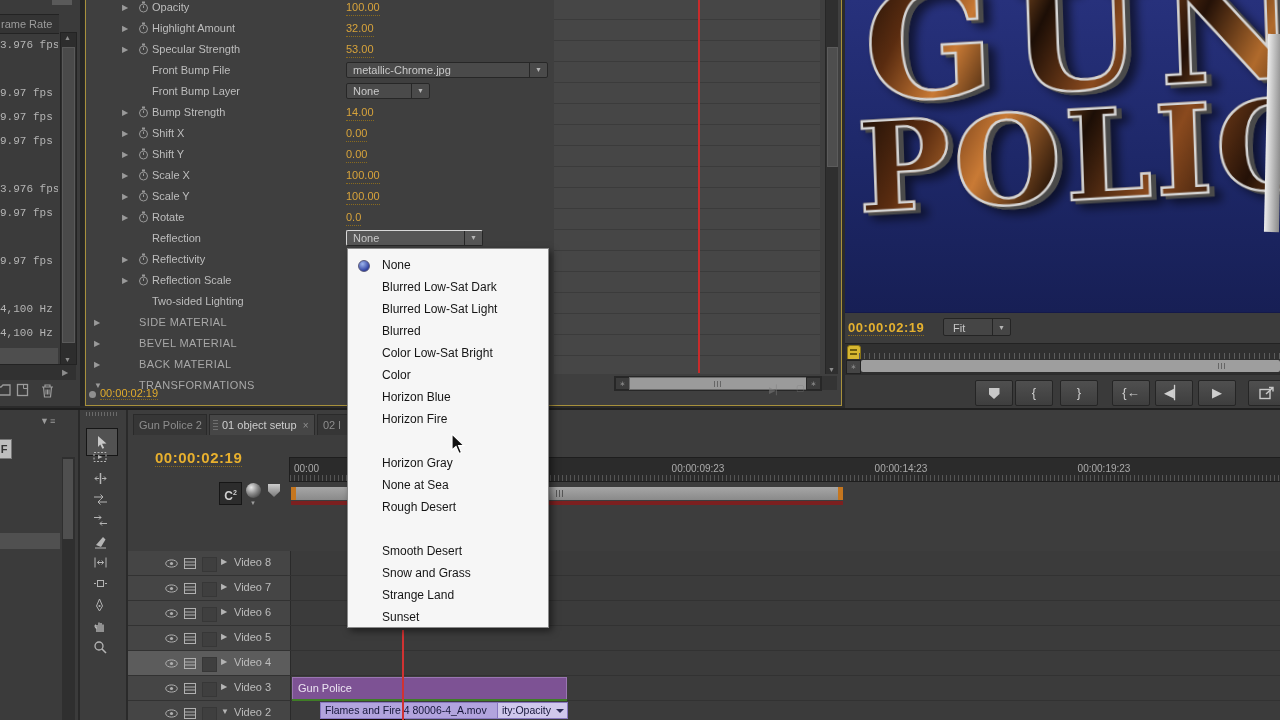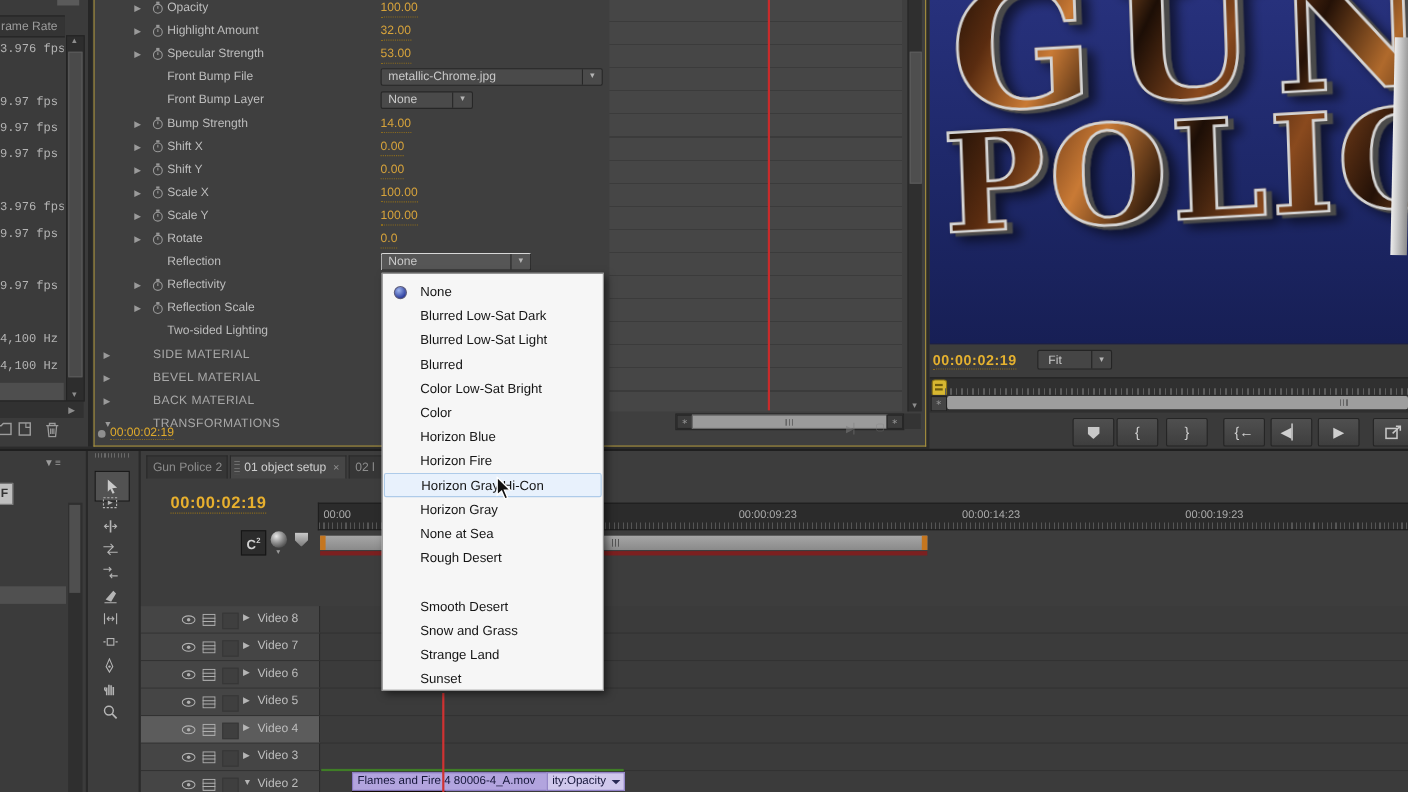--- a/index.html
+++ b/index.html
@@ -696,20 +696,21 @@
                 <line x1="0" y1="7" x2="12" y2="7" stroke="#b0b0b0"></line>
               </svg>
             </div>
             <div class="t-box"></div>
             <div class="t-arr">▼</div>
             <div class="t-name">Video 2</div>
           </div>
         </div>
       </div>
 
+    <div class="clip3">Gun Police</div>
     <div class="clip3-green"></div>
     <div class="clip2">Flames and Fire 4 80006-4_A.mov</div>
     <div class="clip2-kf">
       <span>ity:Opacity</span>
       <span class="karr"></span>
     </div>
     <div class="clip2-thumb"></div>
     <div class="tl-playhead"></div>
   </div>
 
@@ -721,21 +722,20 @@
     </div>
   <div class="mitem" style="top: 5px;">None</div>
       <div class="mradio" style="top: 11px;"></div>
       <div class="mitem" style="top: 27px;">Blurred Low-Sat Dark</div>
       <div class="mitem" style="top: 49px;">Blurred Low-Sat Light</div>
       <div class="mitem" style="top: 71px;">Blurred</div>
       <div class="mitem" style="top: 93px;">Color Low-Sat Bright</div>
       <div class="mitem" style="top: 115px;">Color</div>
       <div class="mitem" style="top: 137px;">Horizon Blue</div>
       <div class="mitem" style="top: 159px;">Horizon Fire</div>
-      <div class="mitem hover" style="top: 181px;">Horizon Gray Hi-Con</div>
       <div class="mitem" style="top: 203px;">Horizon Gray</div>
       <div class="mitem" style="top: 225px;">None at Sea</div>
       <div class="mitem" style="top: 247px;">Rough Desert</div>
       <div class="mitem" style="top: 291px;">Smooth Desert</div>
       <div class="mitem" style="top: 313px;">Snow and Grass</div>
       <div class="mitem" style="top: 335px;">Strange Land</div>
       <div class="mitem" style="top: 357px;">Sunset</div>
     </div>
 
 </div>

